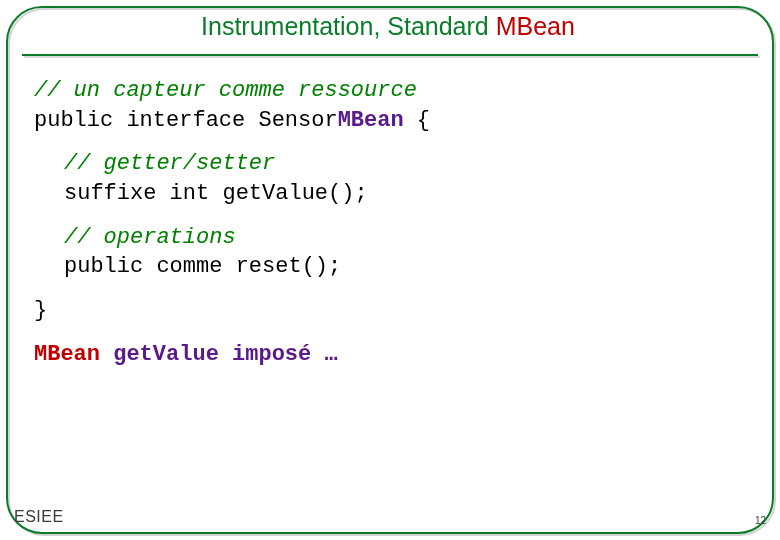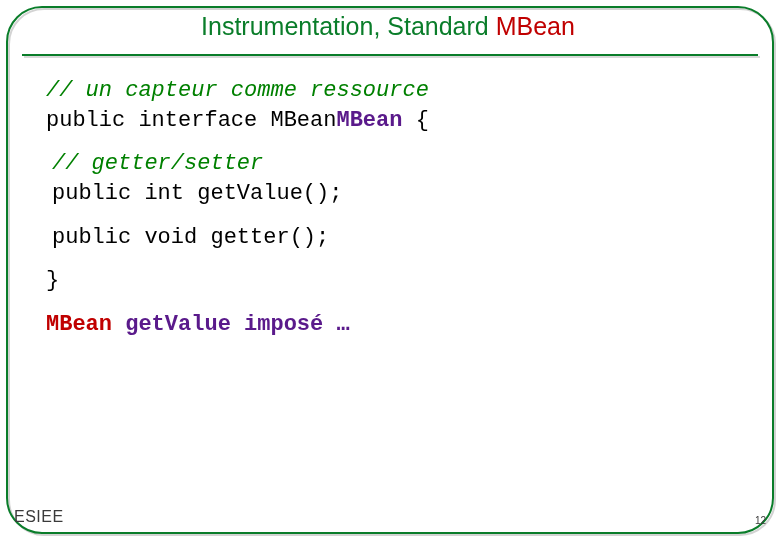--- a/index.html
+++ b/index.html
@@ -65,22 +65,22 @@
     font-family: "Courier New", Courier, monospace;
     font-size: 22px;
     line-height: 1.35;
     color: #000;
     font-weight: 500;
   }
   .code .it { font-style: italic; }
   .code .green { color: #008000; }
   .code .purple { color: #5a1a8b; }
   .code .red { color: #c00000; }
-  .code .blk0 { margin-left: 12px; }
-  .code .blk1 { margin-left: 18px; }
+  .code .blk0 { margin-left: 0; }
+  .code .blk1 { margin-left: 30px; }
   .code .bold { font-weight: bold; }
   .spacer { height: 14px; }
   .esiee {
     position: absolute;
     bottom: 14px;
     left: 14px;
     font-family: Arial, sans-serif;
     font-size: 16px;
     color: #3a3a3a;
     letter-spacing: 0.5px;
@@ -104,27 +104,28 @@
 <div class="title">
   <span>Instrumentation, </span><span class="std">Standard </span><span class="mbean-red">MBean</span>
 </div>
 
 <div class="hr"></div>
 <div class="hr-shadow"></div>
 
 <div class="code">
   <div class="blk0 it green">// un capteur comme ressource</div>
   <div class="blk0">
-    <span>public interface MBean</span><span class="purple bold">MBean</span><span> {</span>
+    <span>public interface Sensor</span><span class="purple bold">MBean</span><span> {</span>
   </div>
   <div class="spacer"></div>
   <div class="blk1 it green">// getter/setter</div>
-  <div class="blk1">public int getValue();</div>
+  <div class="blk1">suffixe int getValue();</div>
   <div class="spacer"></div>
-  <div class="blk1">public void getter();</div>
+  <div class="blk1 it green">// operations</div>
+  <div class="blk1">public comme reset();</div>
   <div class="spacer"></div>
   <div class="blk0">}</div>
   <div class="spacer"></div>
   <div class="blk0 bold">
     <span class="red">MBean</span><span class="purple"> getValue imposé …</span>
   </div>
 </div>
 
 <div class="esiee">ESIEE</div>
 <div class="pagenum">12</div>

